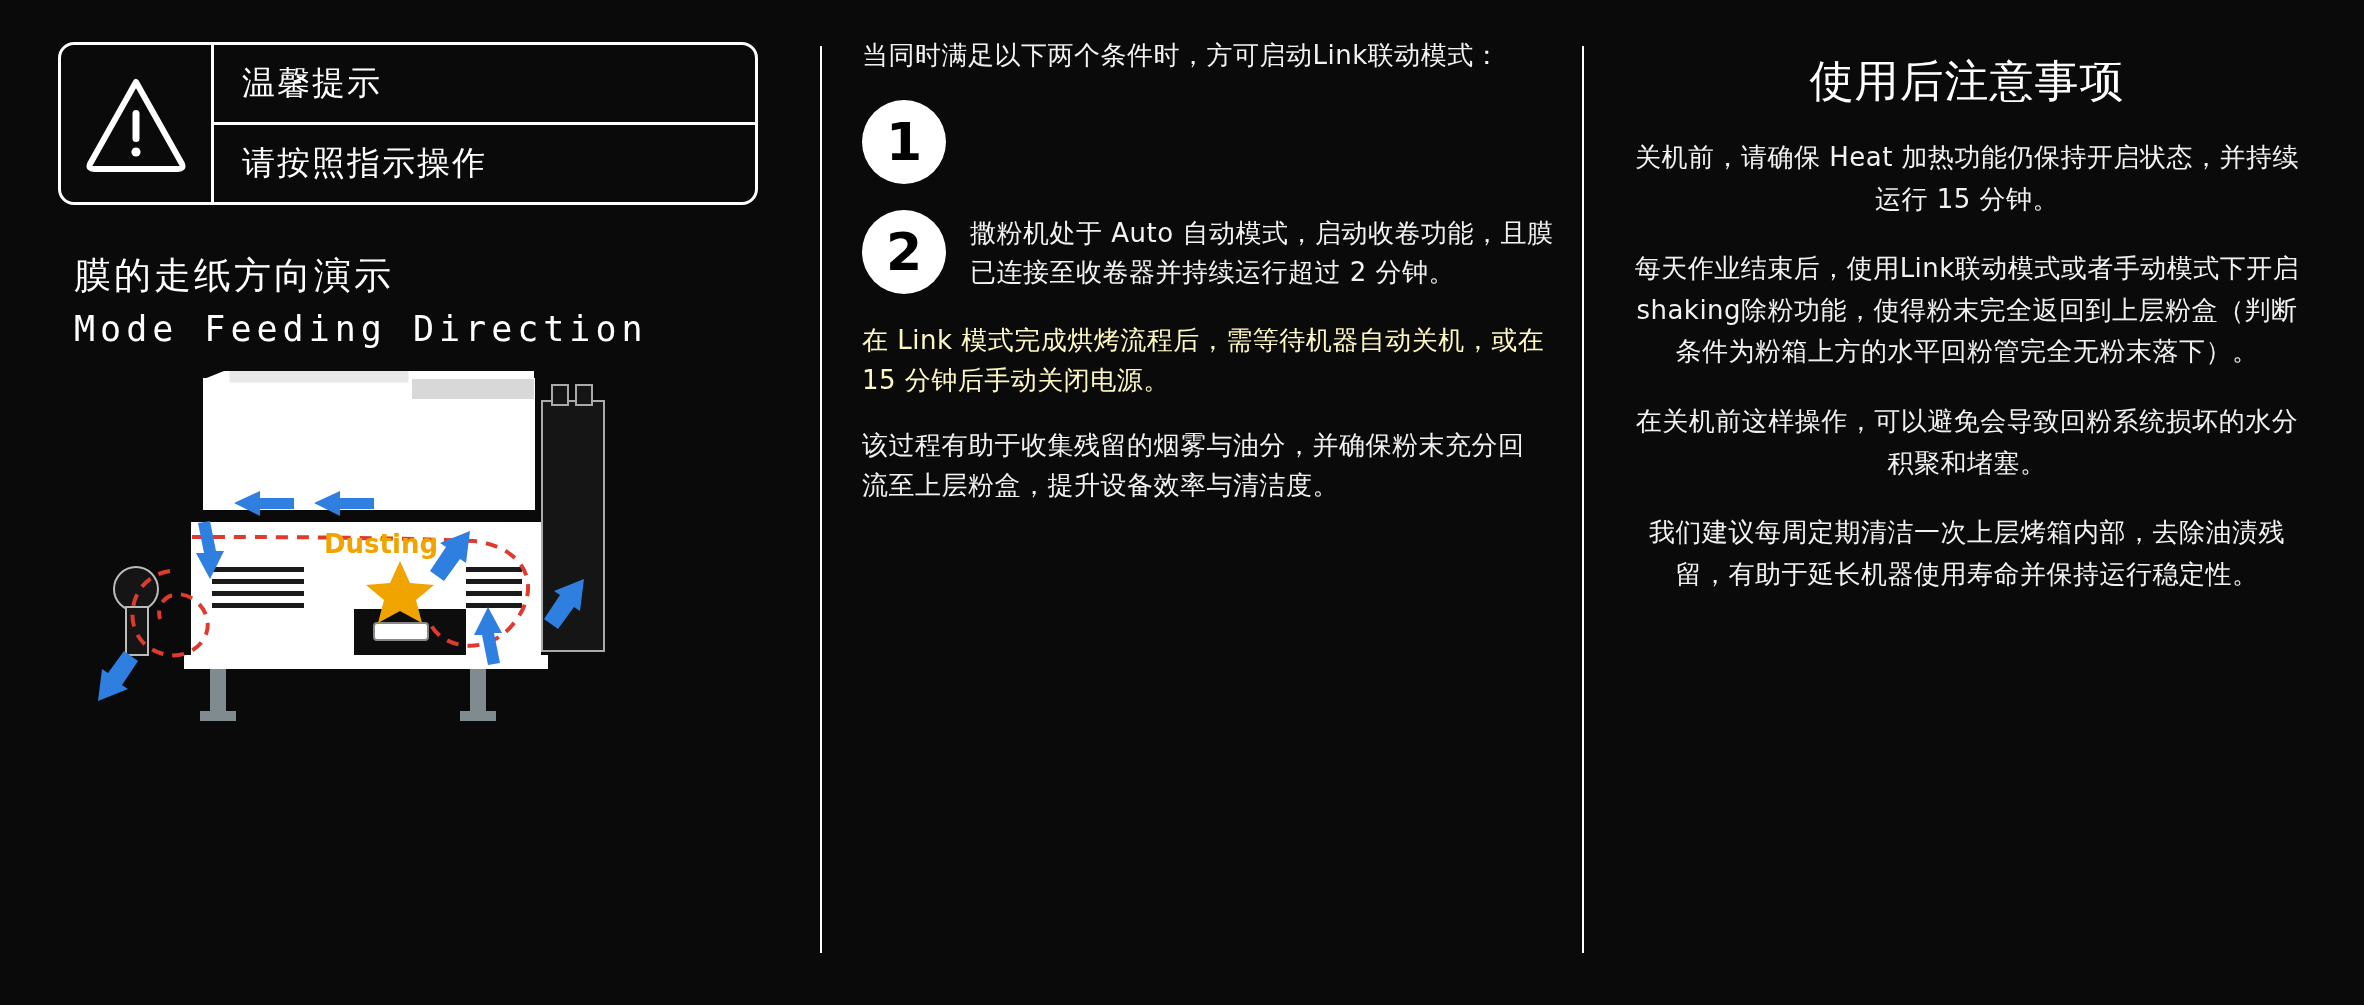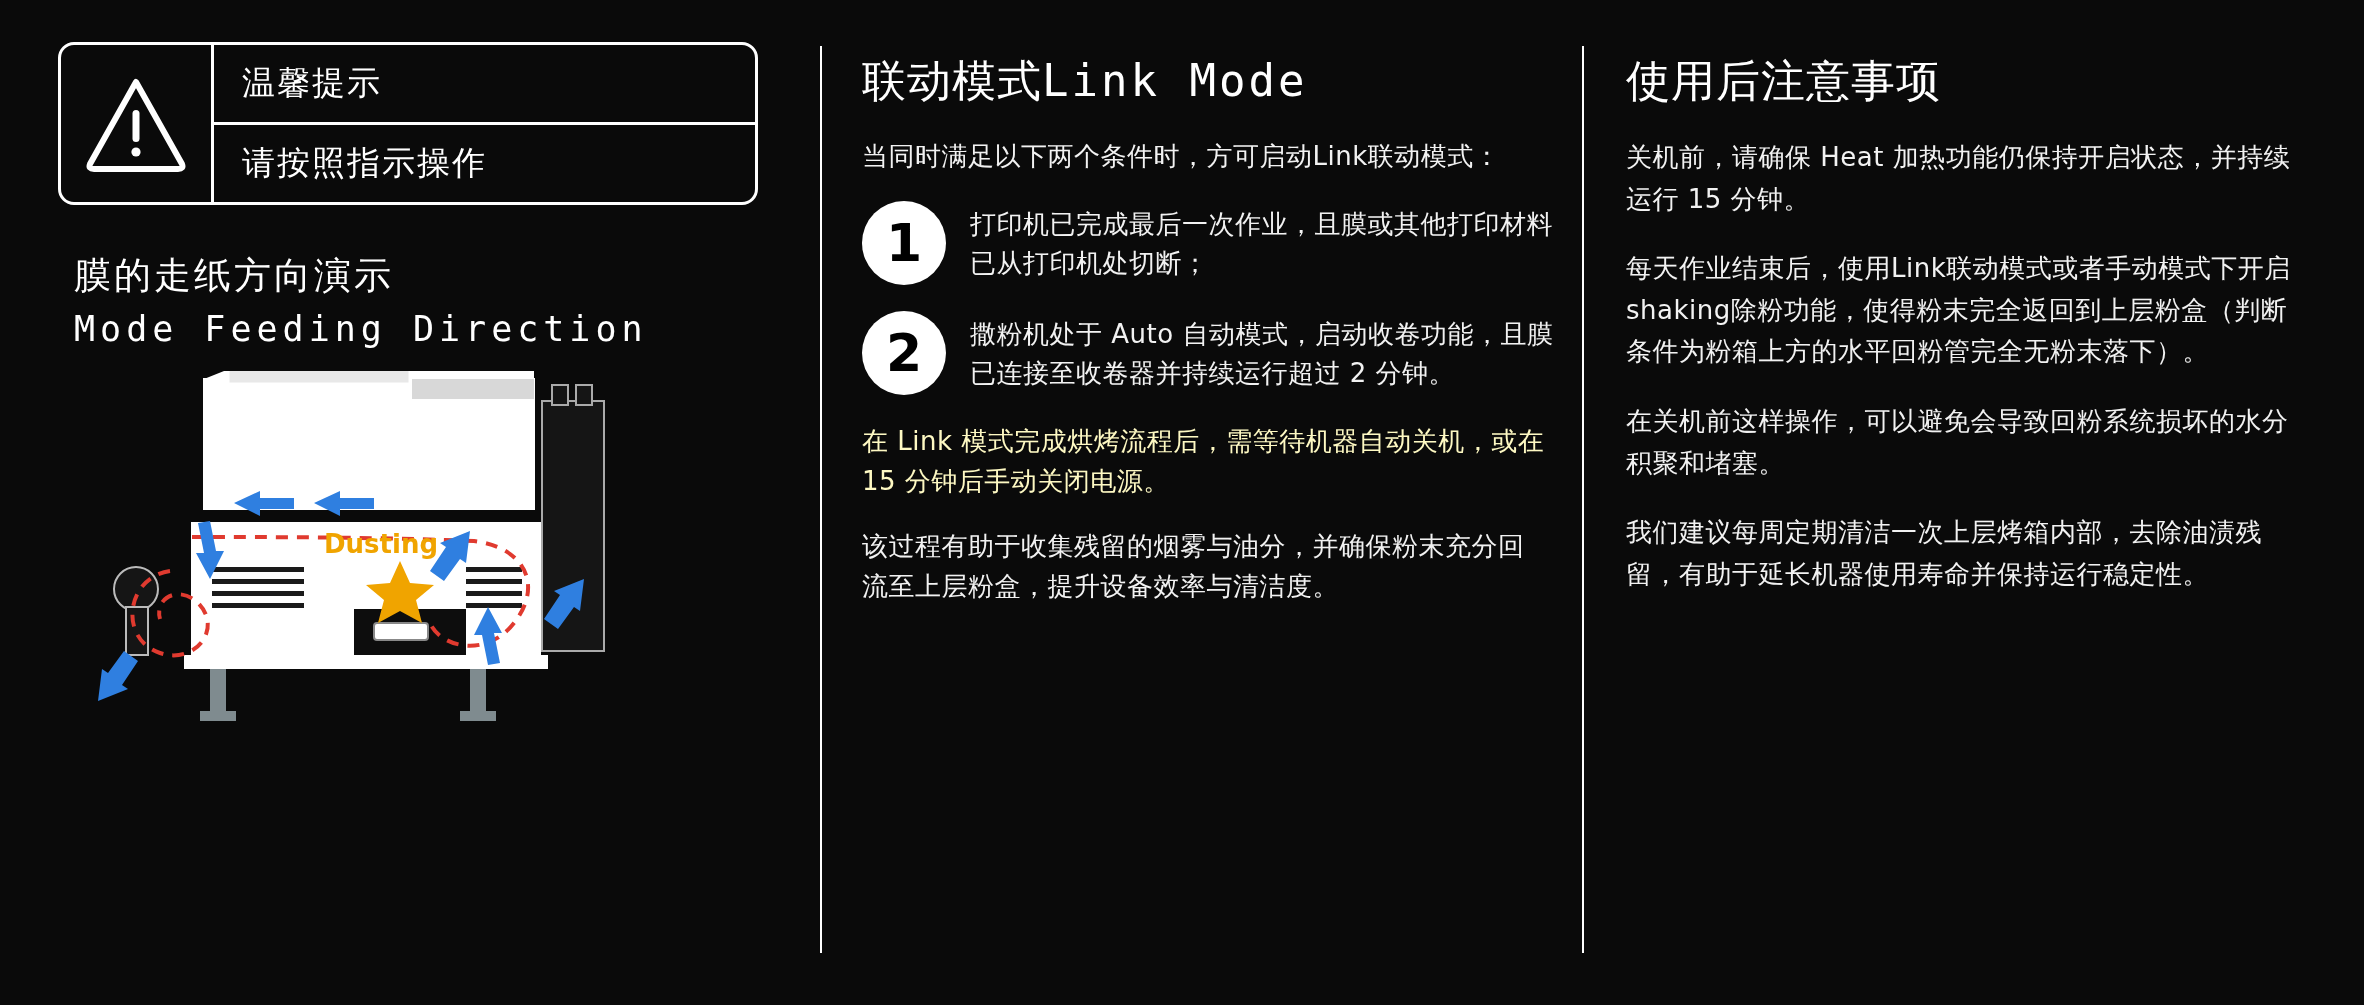--- a/index.html
+++ b/index.html
@@ -156,20 +156,21 @@
     line-height: 1.55;
     margin: 20px 0 26px 0;
     letter-spacing: 0.5px;
   }
 
   
   .col-right {
     flex: 1;
     box-sizing: border-box;
     padding: 8px 26px 0 42px;
+    text-align: center;
   }
   .para-r {
     font-size: 26px;
     line-height: 1.6;
     color: #f2f2f2;
     margin: 0 0 28px 0;
     letter-spacing: 0.5px;
   }
 </style>
 </head>
@@ -256,28 +257,26 @@
         <polygon points="326,190 336,212 360,214 342,229 348,252 326,240 304,252 310,229 292,214 316,212" fill="#f0a400"></polygon>
 
         <text x="250" y="182" fill="#f0a400" font-size="26" font-weight="bold" font-family="DejaVu Sans, Liberation Sans, sans-serif">Dusting</text>
       </svg>
     </div>
   </div>
 
   <div class="divider"></div>
 
   <div class="col-mid">
-    <h2 class="sec-title"><span>联动模式</span><span class="mono">Link Mode</span></h2>
 
     <p class="para">当同时满足以下两个条件时，方可启动Link联动模式：</p>
 
     <div class="steps">
       <div class="step">
         <div class="step-num">1</div>
-        <div class="step-text">打印机已完成最后一次作业，且膜或其他打印材料已从打印机处切断；</div>
       </div>
       <div class="step">
         <div class="step-num">2</div>
         <div class="step-text">撒粉机处于 Auto 自动模式，启动收卷功能，且膜已连接至收卷器并持续运行超过 2 分钟。</div>
       </div>
     </div>
 
     <p class="warn">在 Link 模式完成烘烤流程后，需等待机器自动关机，或在 15 分钟后手动关闭电源。</p>
     <p class="para">该过程有助于收集残留的烟雾与油分，并确保粉末充分回流至上层粉盒，提升设备效率与清洁度。</p>
   </div>

